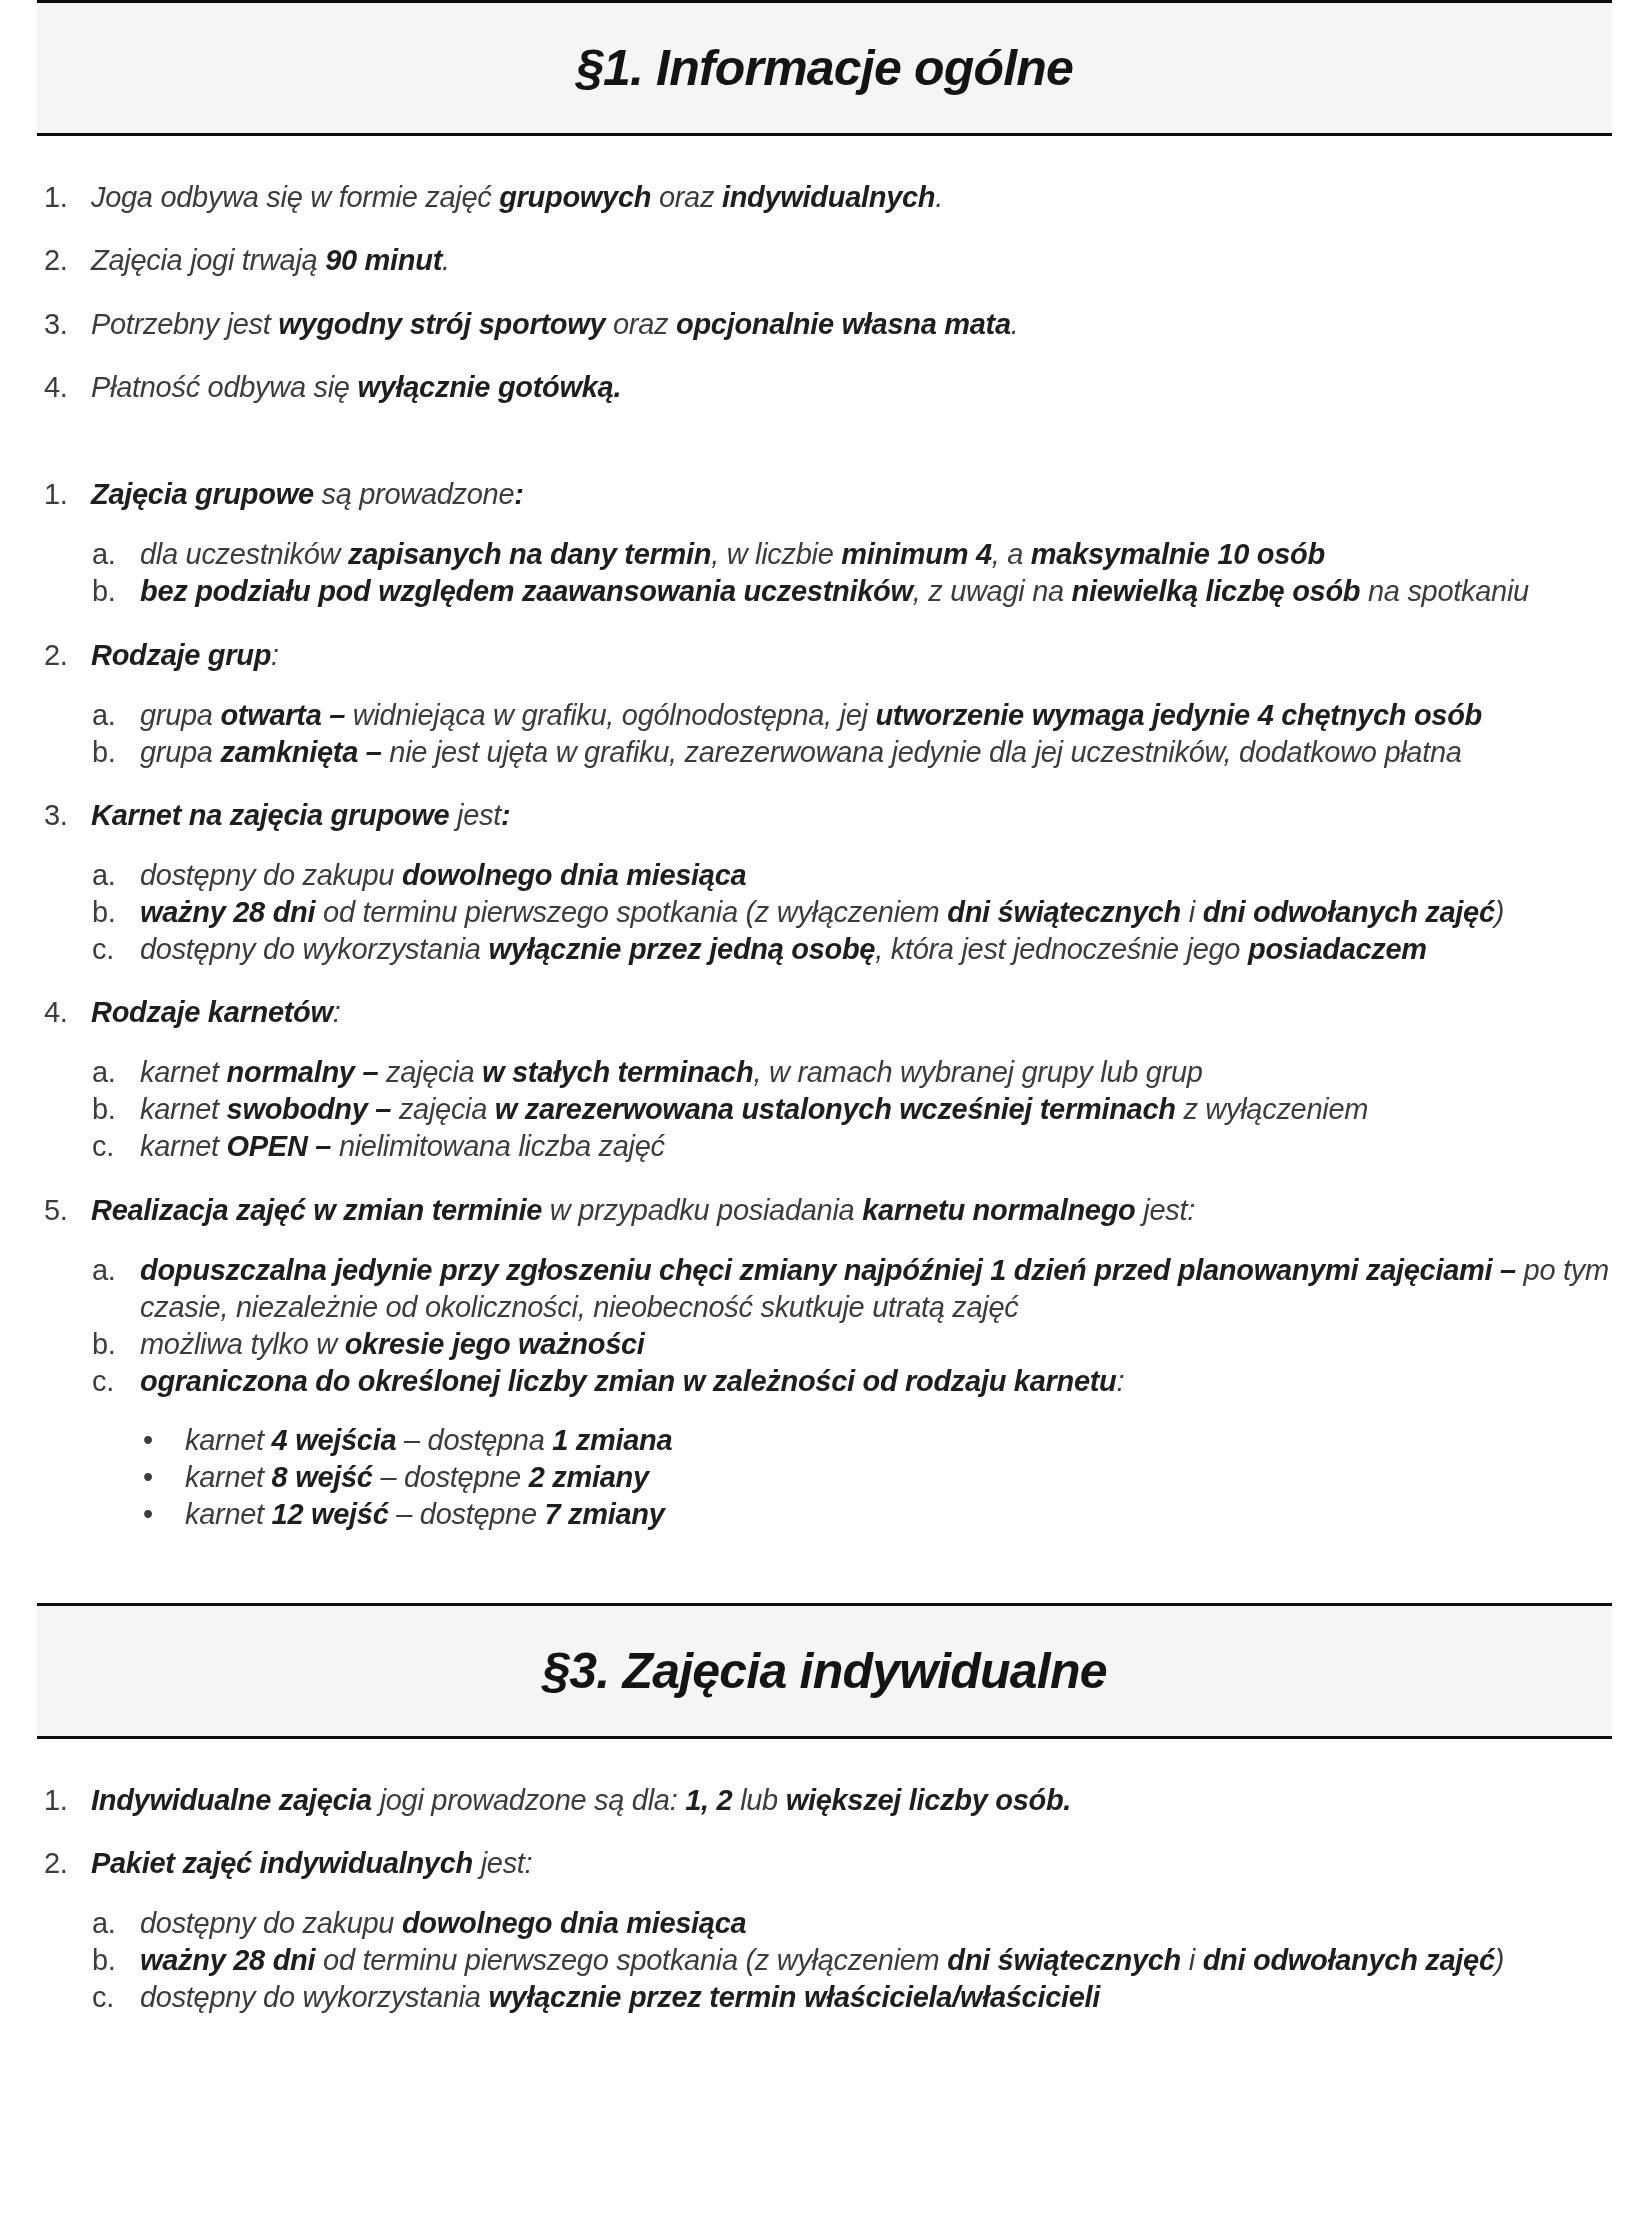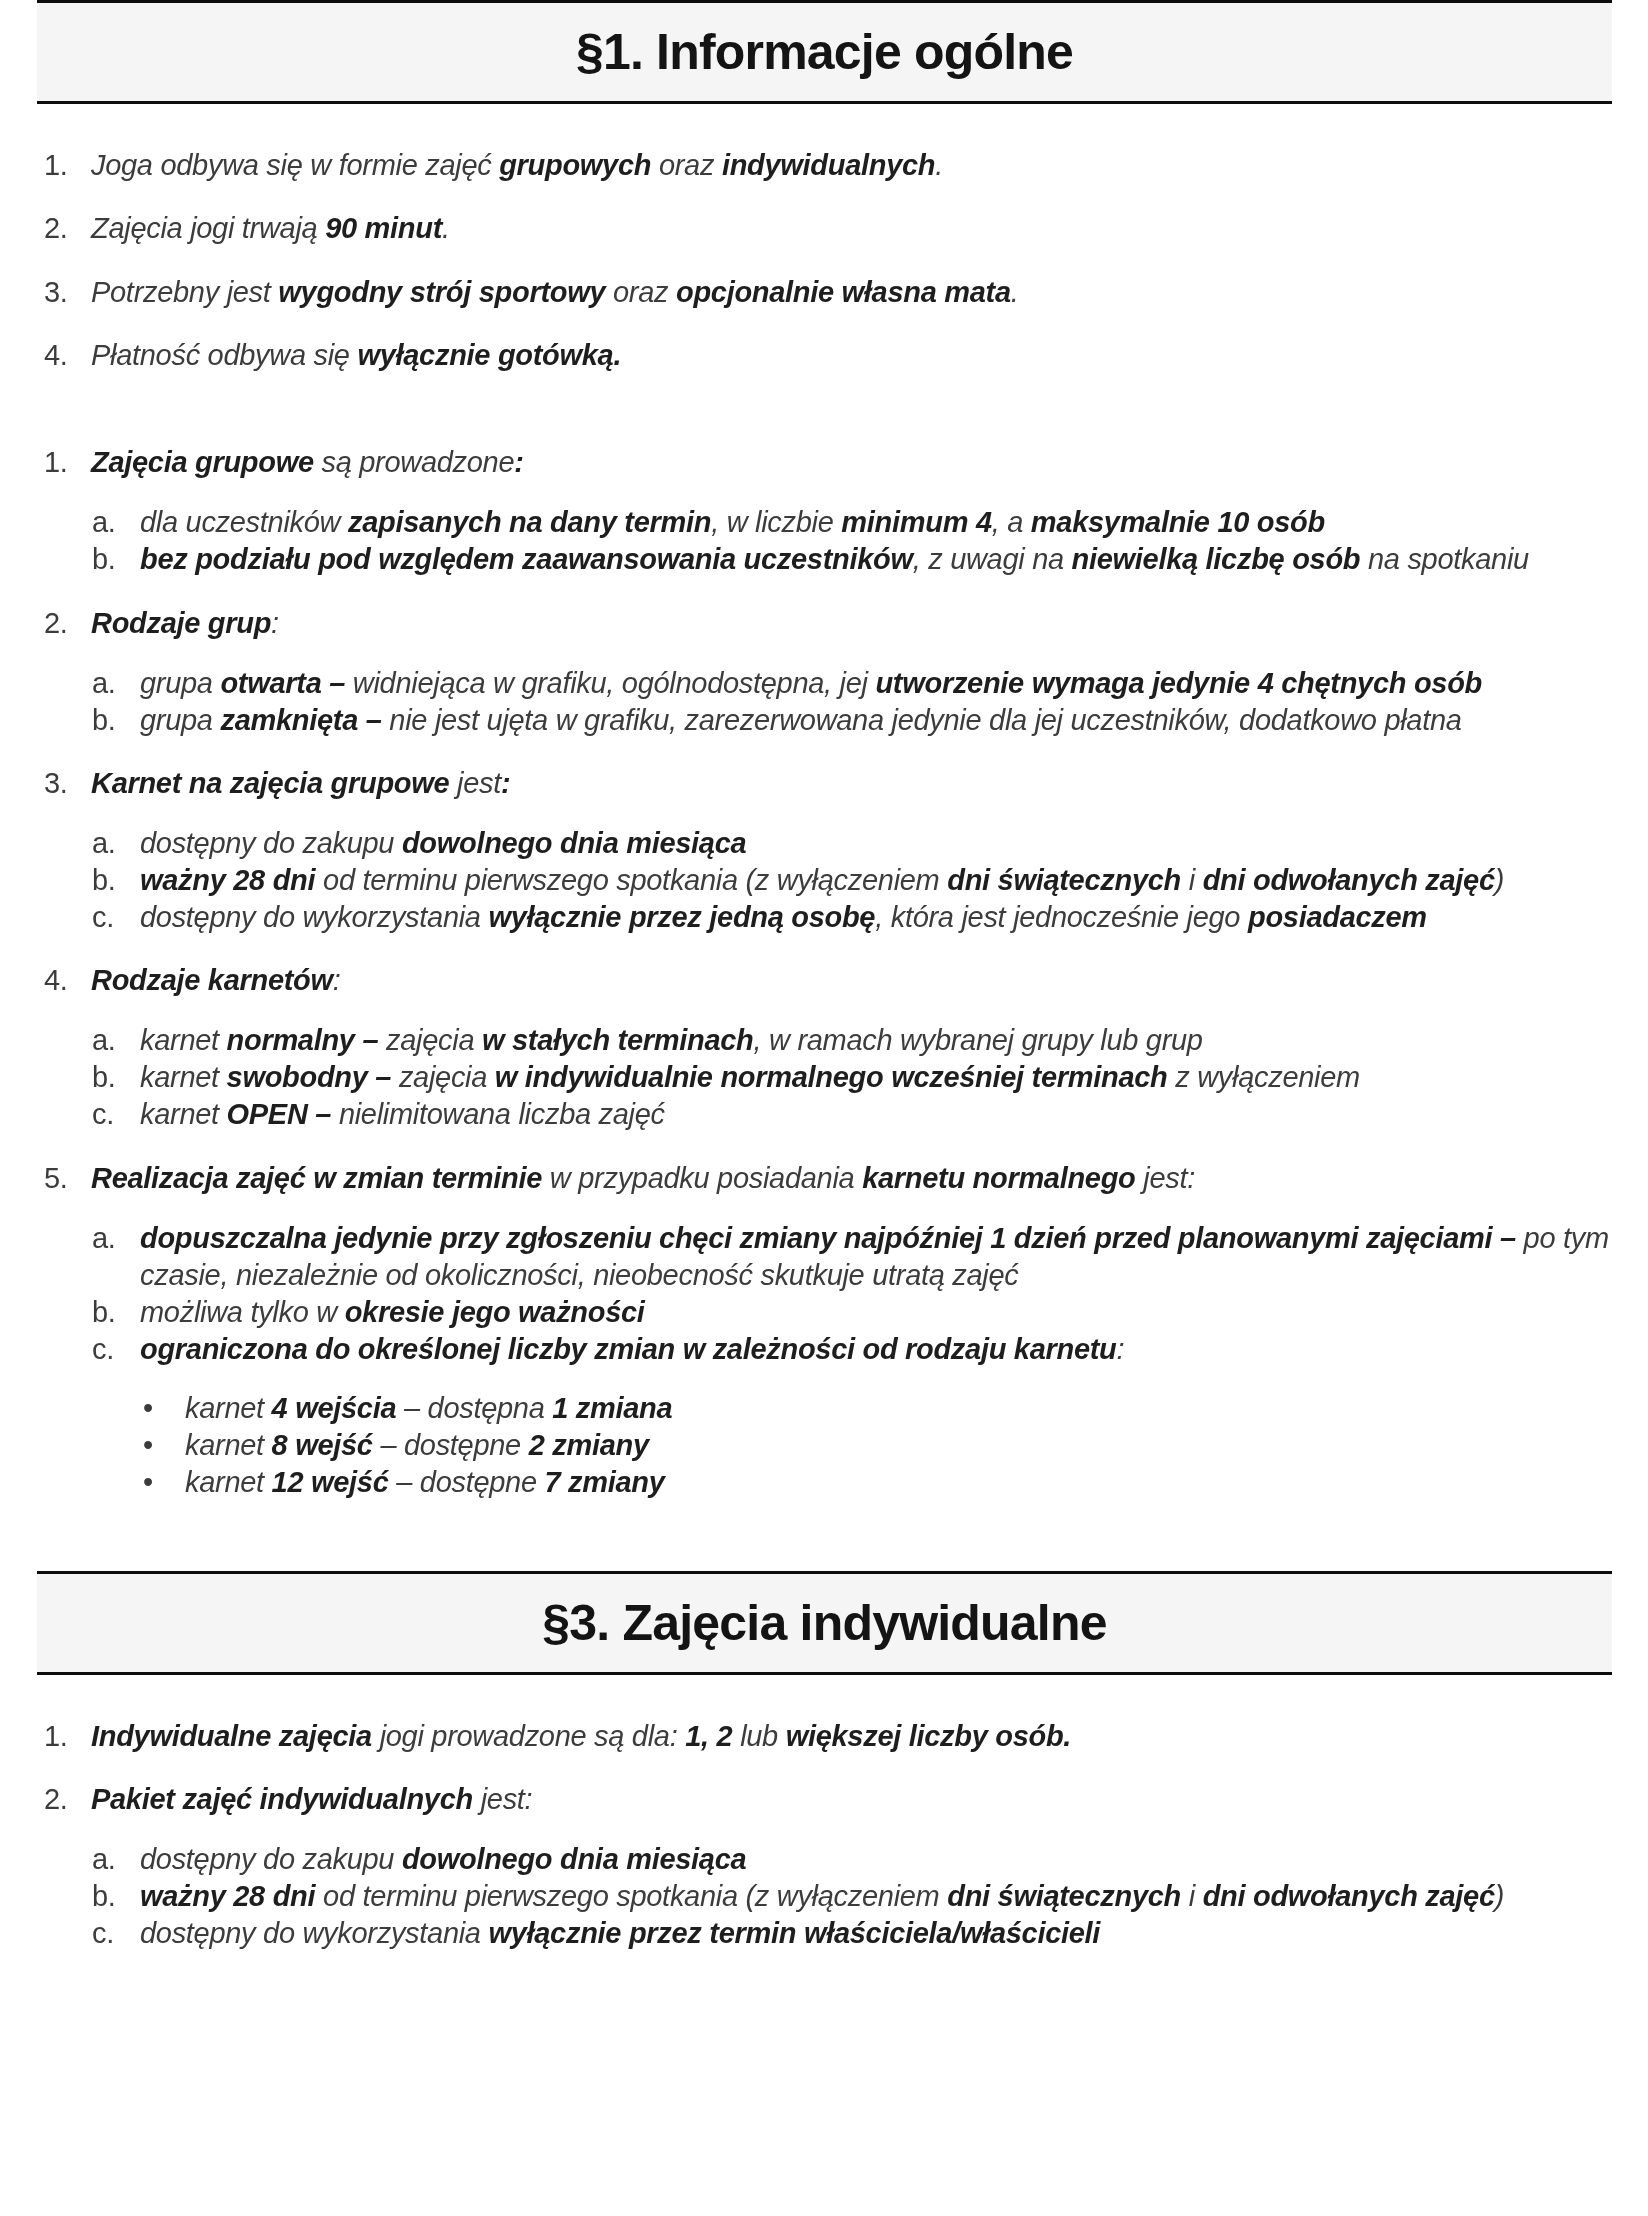--- a/index.html
+++ b/index.html
@@ -16,25 +16,25 @@
     width:1649px;height:2216px;overflow:hidden;
     background:var(--page-bg);
     font-family:"Liberation Sans","DejaVu Sans",sans-serif;
     font-size:29px;line-height:37px;
     letter-spacing:-0.3px;
     color:var(--text);
   }
   .page{width:1649px;height:2216px;position:relative;}
   .section-banner{
     margin:0 37px;
-    height:104px;
+    height:136px;
     background:var(--banner-bg);
     border-top:3.9px solid var(--banner-border);
     border-bottom:3.9px solid var(--banner-border);
-    display:flex;align-items:center;justify-content:center;
+    display:flex;align-items:center;justify-content:center;font-style:italic;
   }
   .section-title{
     font-size:50px;font-weight:700;color:var(--title);
     letter-spacing:-0.8px;line-height:1;
   }
   .section + .section{margin-top:70px;}
   .section-content{
     margin-top:43px;
     padding:0 22px 0 44px;
   }
@@ -134,21 +134,21 @@
               <div class="marker">4.</div>
               <div class="itext"><b>Rodzaje karnetów</b><span>:</span></div>
             </div>
             <div class="list depth1">
               <div class="item">
                 <div class="marker">a.</div>
                 <div class="itext"><span>karnet </span><b>normalny –</b><span> zajęcia </span><b>w stałych terminach</b><span>, w ramach wybranej grupy lub grup</span></div>
               </div>
               <div class="item">
                 <div class="marker">b.</div>
-                <div class="itext"><span>karnet </span><b>swobodny –</b><span> zajęcia </span><b>w indywidualnie normalnego wcześniej terminach</b><span> z wyłączeniem</span></div>
+                <div class="itext"><span>karnet </span><b>swobodny –</b><span> zajęcia </span><b>w zarezerwowana ustalonych wcześniej terminach</b><span> z wyłączeniem</span></div>
               </div>
               <div class="item">
                 <div class="marker">c.</div>
                 <div class="itext"><span>karnet </span><b>OPEN –</b><span> nielimitowana liczba zajęć</span></div>
               </div>
             </div>
             <div class="item">
               <div class="marker">5.</div>
               <div class="itext"><b>Realizacja zajęć w zmian terminie</b><span> w przypadku posiadania </span><b>karnetu normalnego</b><span> jest:</span></div>
             </div>

